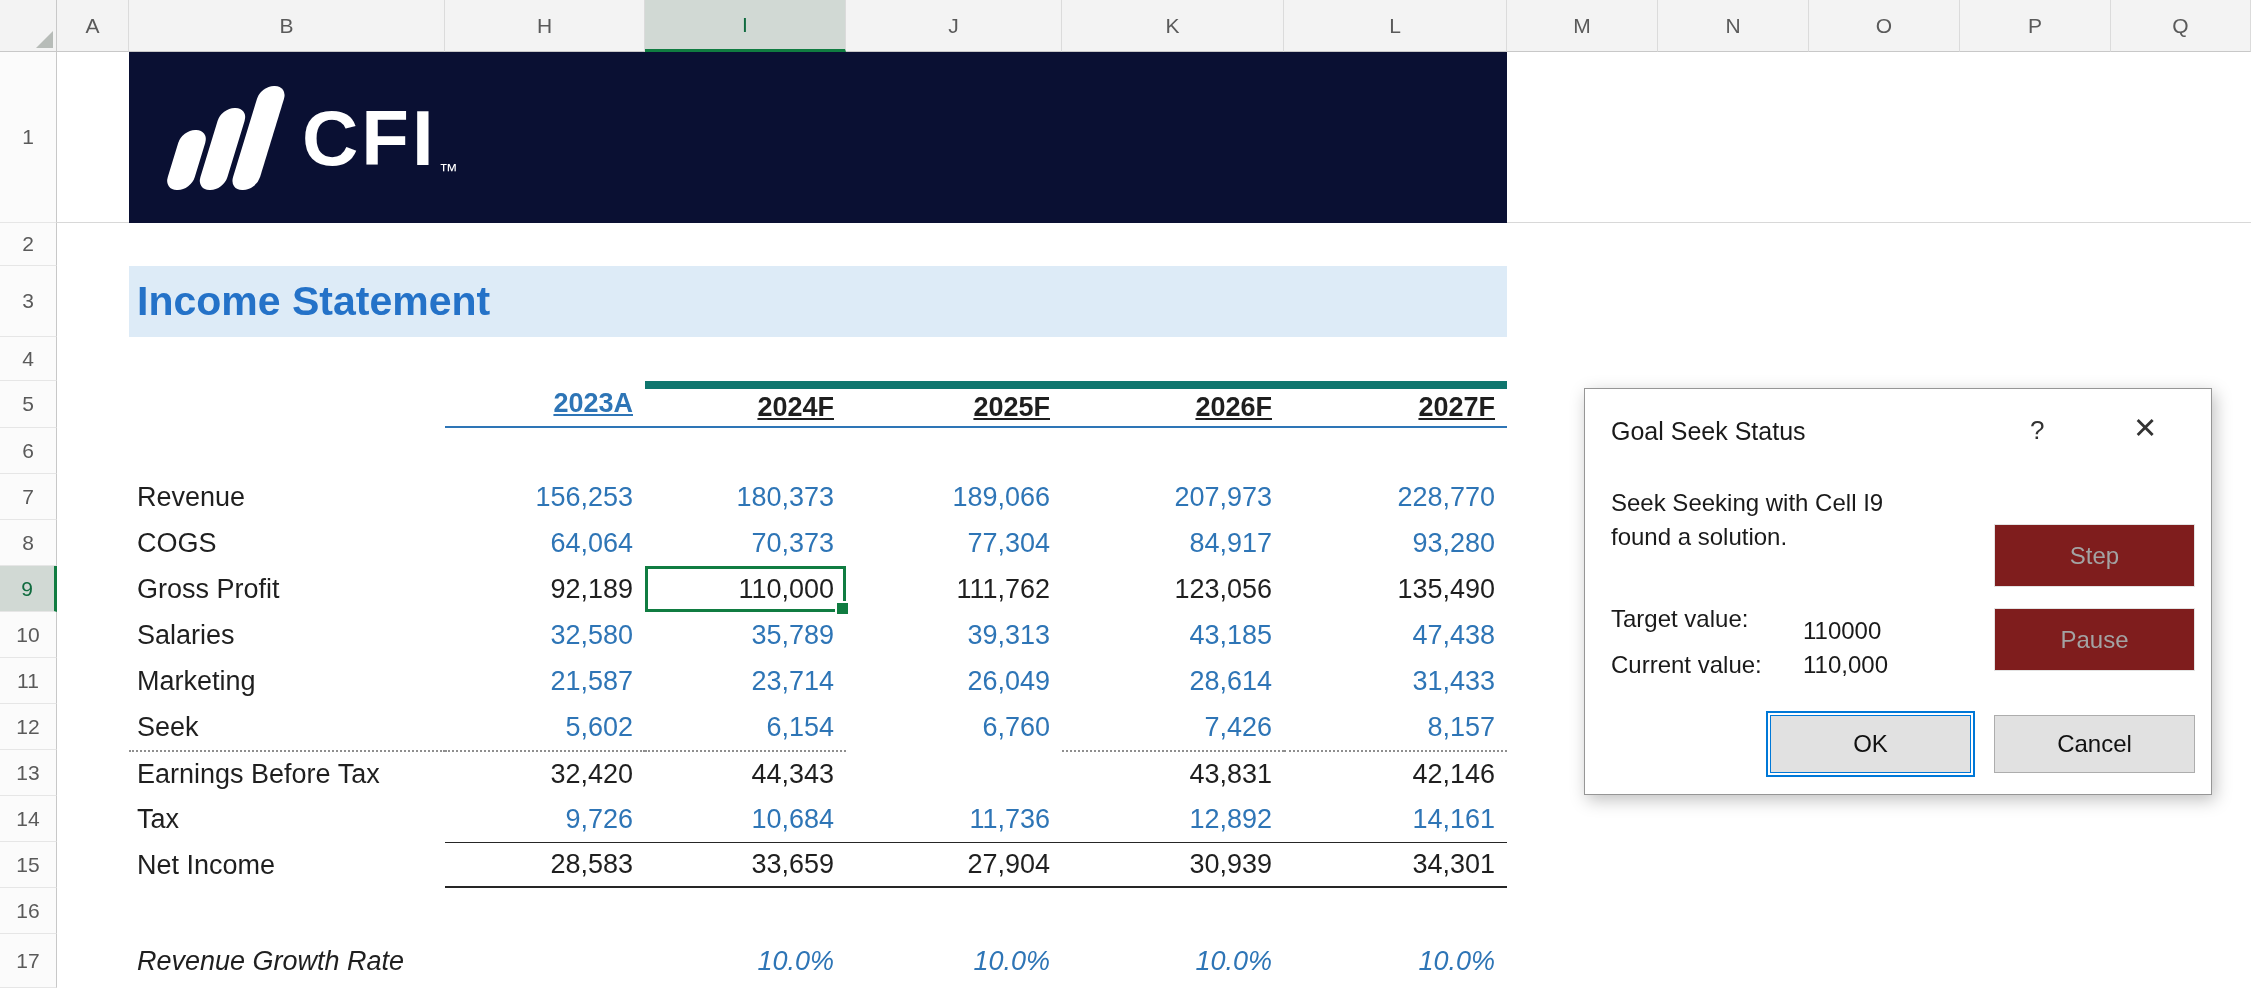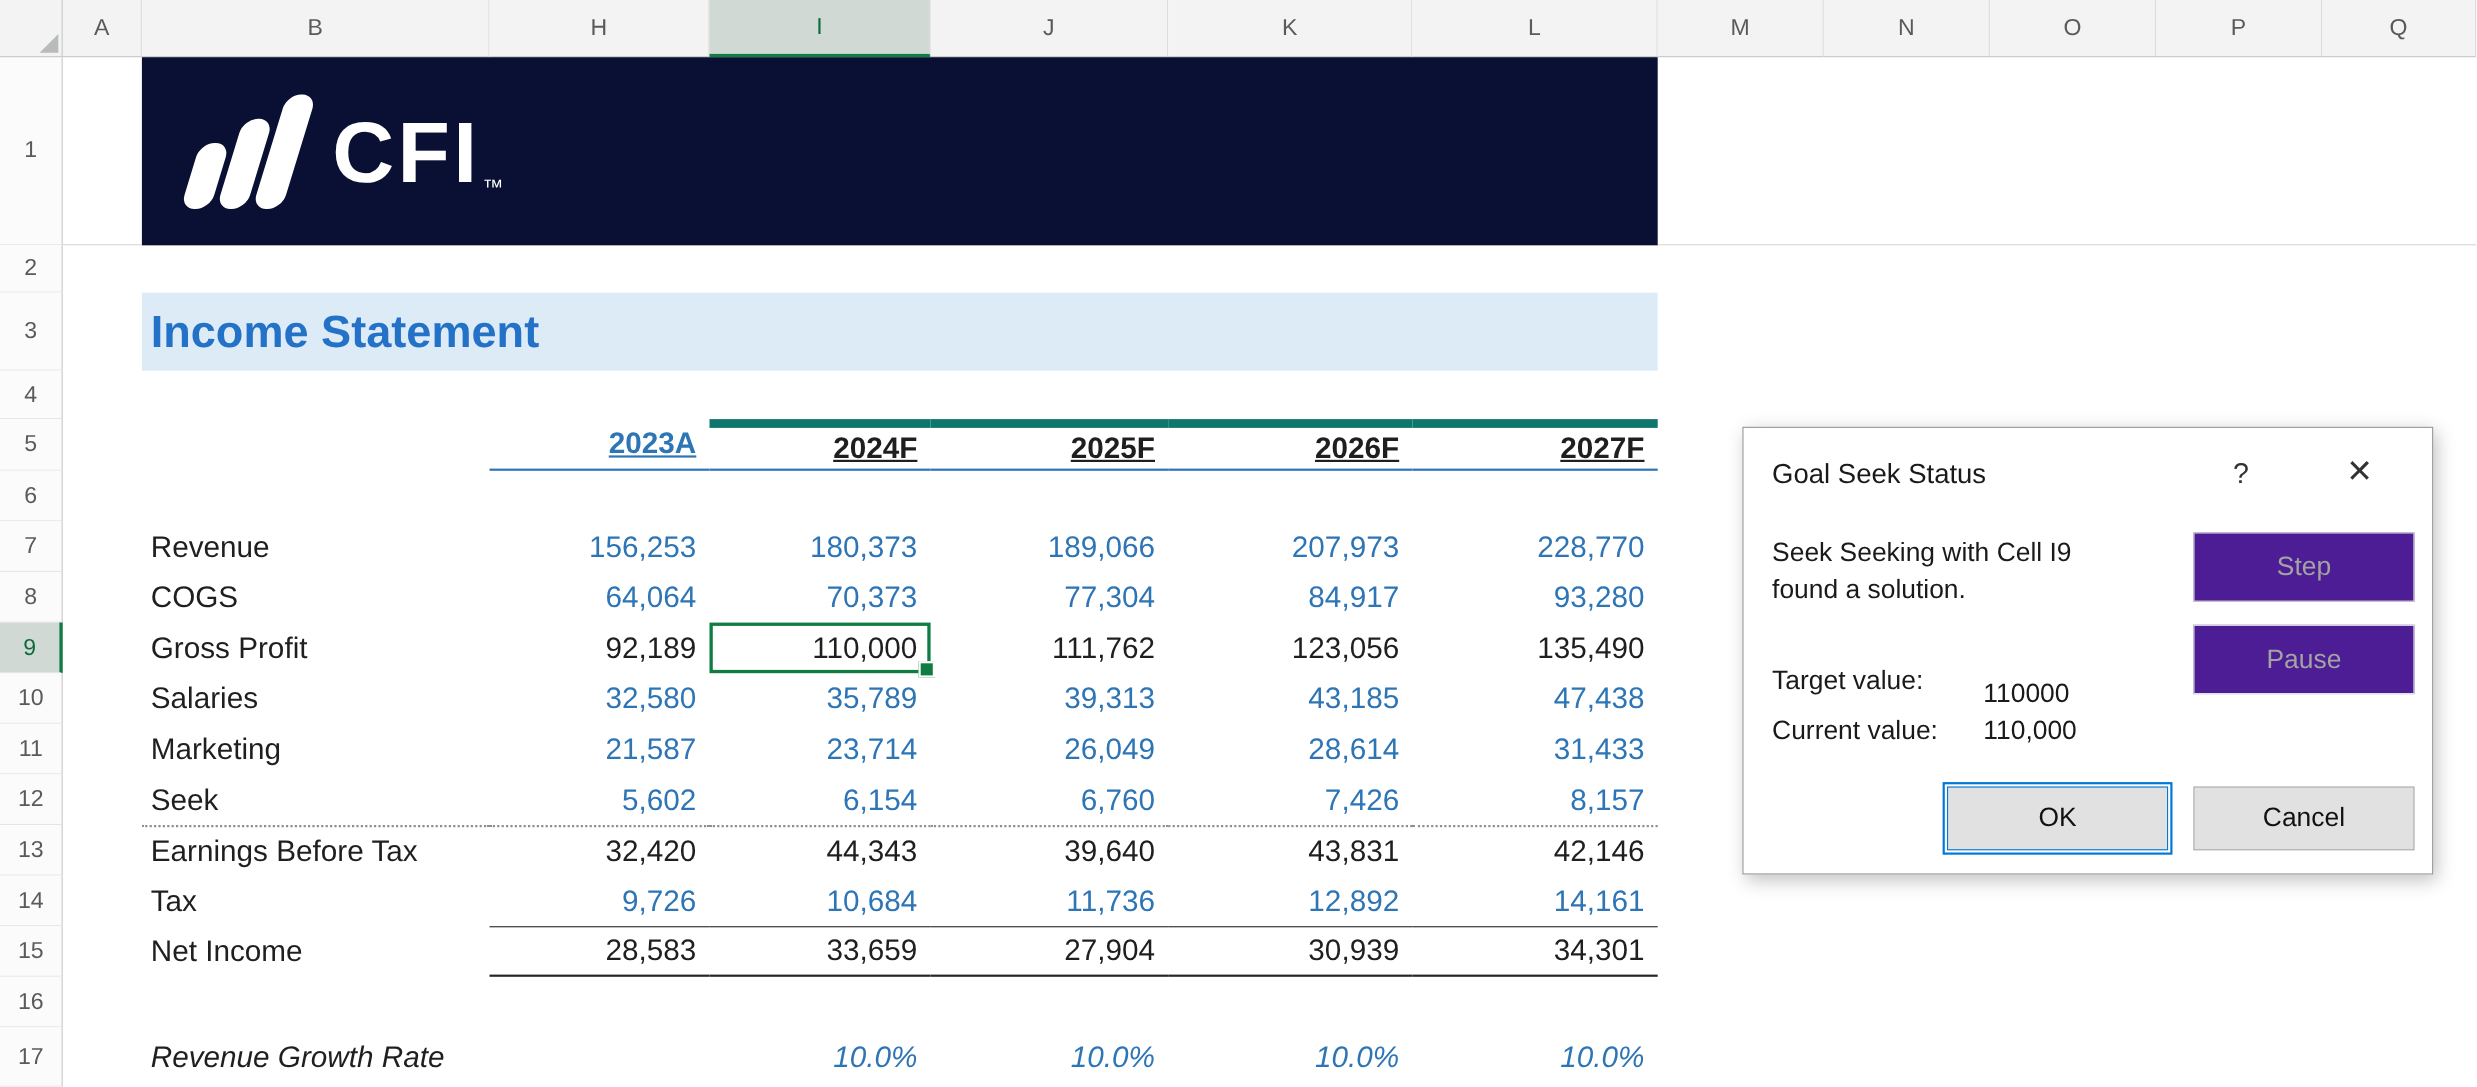--- a/index.html
+++ b/index.html
@@ -56,21 +56,21 @@
   .dlg-title{left:26px;top:28px;font-size:25px;}
   .dlg-help{left:445px;top:26px;font-size:26px;color:#333;cursor:default;}
   .dlg-close{left:548px;top:22px;font-size:29px;color:#333;cursor:default;}
   .dlg-msg1{left:26px;top:100px;}
   .dlg-msg2{left:26px;top:134px;text-align:center;}
   .dlg-tlabel{left:26px;top:216px;}
   .dlg-tvalue{left:218px;top:228px;}
   .dlg-clabel{left:26px;top:262px;}
   .dlg-cvalue{left:218px;top:262px;}
   .btn{position:absolute;width:201px;display:flex;align-items:center;justify-content:center;font-size:24px;cursor:default;}
-  .btn-disabled{height:63px;background:#4c1d95;border:1px solid #e3e3e3;color:#a3a3a3;}
+  .btn-disabled{height:63px;background:#7f1d1d;border:1px solid #e3e3e3;color:#a3a3a3;margin-top:40px;}
   .btn-step{left:409px;top:95px;}
   .btn-pause{left:409px;top:179px;}
   .btn-ok{left:185px;top:326px;height:58px;background:#e1e1e1;border:1px solid #0078d7;outline:2px solid #0078d7;outline-offset:2px;color:#111;}
   .btn-cancel{left:409px;top:326px;height:58px;background:#e1e1e1;border:1px solid #adadad;color:#111;}
 </style>
 </head>
 <body>
 
 <div class="sheet">
 
@@ -167,21 +167,20 @@
   <div class="cell label" style="grid-row:13;grid-column:3">Seek</div>
   <div class="cell num blue" style="grid-row:13;grid-column:4">5,602</div>
   <div class="cell num blue" style="grid-row:13;grid-column:5">6,154</div>
   <div class="cell num blue" style="grid-row:13;grid-column:6">6,760</div>
   <div class="cell num blue" style="grid-row:13;grid-column:7">7,426</div>
   <div class="cell num blue" style="grid-row:13;grid-column:8">8,157</div>
 
   <div class="cell label dot" style="grid-row:14;grid-column:3">Earnings Before Tax</div>
   <div class="cell num dot" style="grid-row:14;grid-column:4">32,420</div>
   <div class="cell num dot" style="grid-row:14;grid-column:5">44,343</div>
-  <div class="cell num dot" style="grid-row:14;grid-column:6">39,640</div>
   <div class="cell num dot" style="grid-row:14;grid-column:7">43,831</div>
   <div class="cell num dot" style="grid-row:14;grid-column:8">42,146</div>
 
   <div class="cell label" style="grid-row:15;grid-column:3">Tax</div>
   <div class="cell num blue" style="grid-row:15;grid-column:4">9,726</div>
   <div class="cell num blue" style="grid-row:15;grid-column:5">10,684</div>
   <div class="cell num blue" style="grid-row:15;grid-column:6">11,736</div>
   <div class="cell num blue" style="grid-row:15;grid-column:7">12,892</div>
   <div class="cell num blue" style="grid-row:15;grid-column:8">14,161</div>
 

